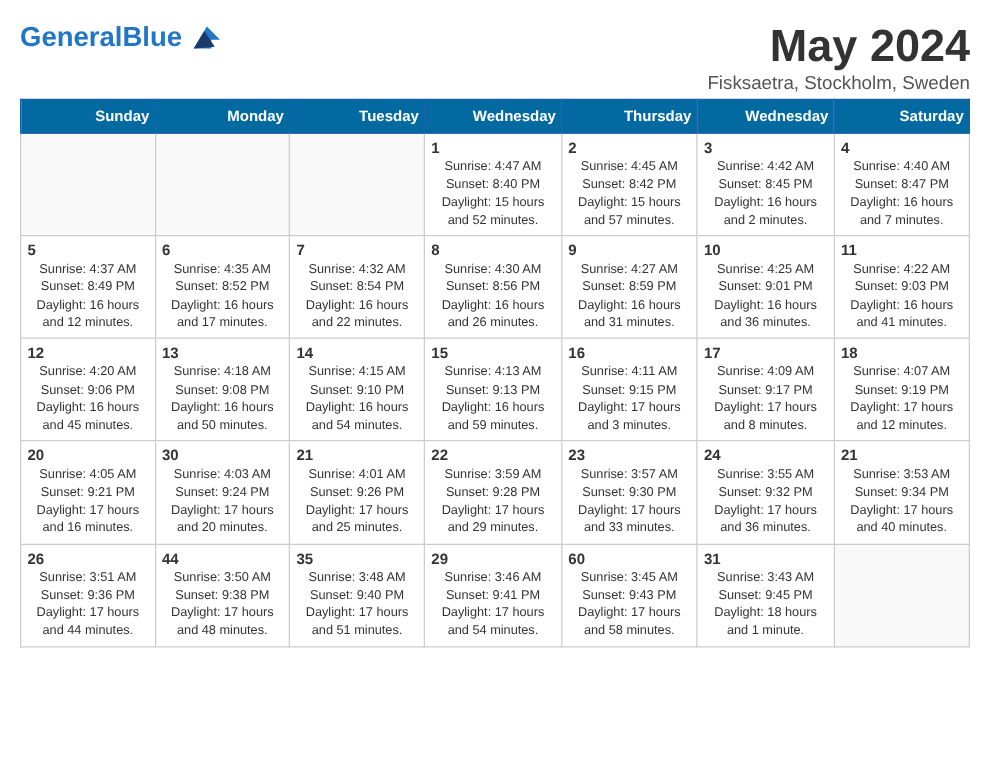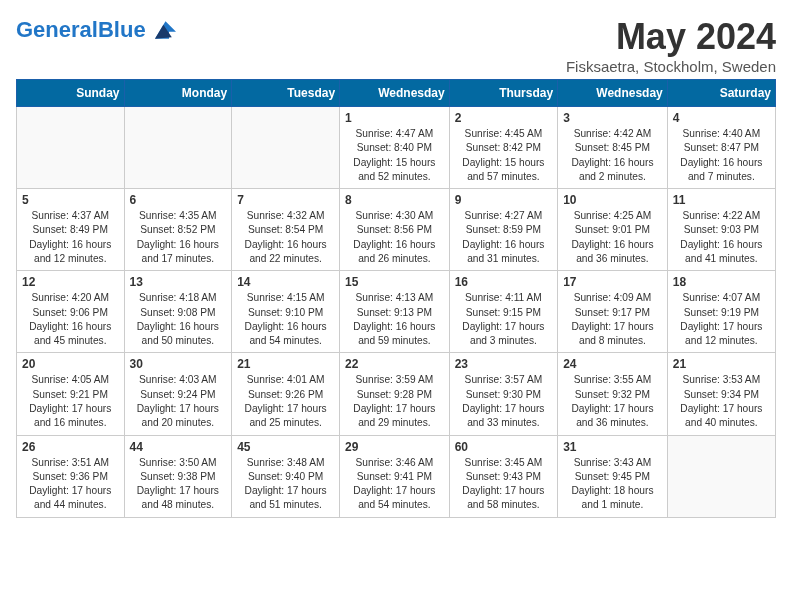--- a/index.html
+++ b/index.html
@@ -235,21 +235,21 @@
       <tr>
         <td>
           <span class="day-num">26</span>
           <div class="cell-text">Sunrise: 3:51 AM<br>Sunset: 9:36 PM<br>Daylight: 17 hours and 44 minutes.</div>
         </td>
         <td>
           <span class="day-num">44</span>
           <div class="cell-text">Sunrise: 3:50 AM<br>Sunset: 9:38 PM<br>Daylight: 17 hours and 48 minutes.</div>
         </td>
         <td>
-          <span class="day-num">45</span>
+          <span class="day-num">35</span>
           <div class="cell-text">Sunrise: 3:48 AM<br>Sunset: 9:40 PM<br>Daylight: 17 hours and 51 minutes.</div>
         </td>
         <td>
           <span class="day-num">29</span>
           <div class="cell-text">Sunrise: 3:46 AM<br>Sunset: 9:41 PM<br>Daylight: 17 hours and 54 minutes.</div>
         </td>
         <td>
           <span class="day-num">60</span>
           <div class="cell-text">Sunrise: 3:45 AM<br>Sunset: 9:43 PM<br>Daylight: 17 hours and 58 minutes.</div>
         </td>

